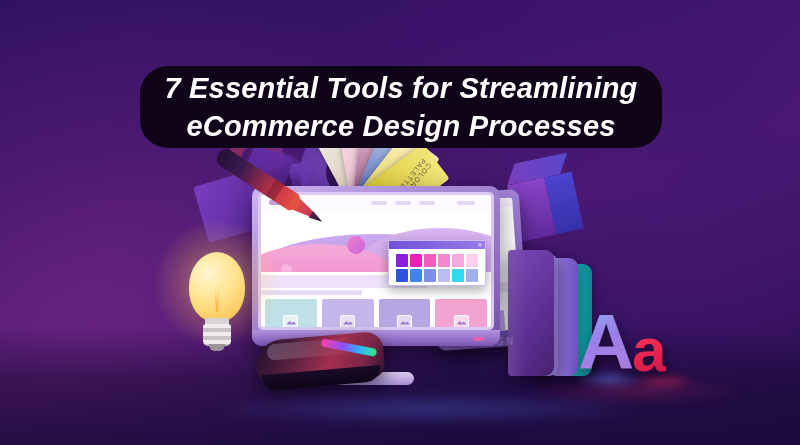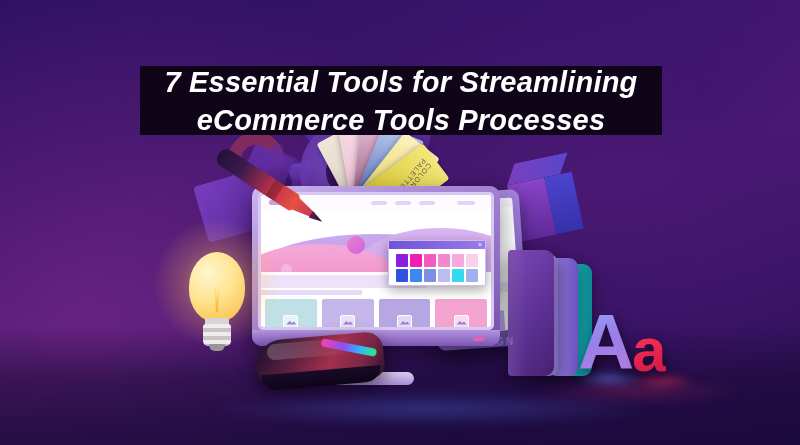--- a/index.html
+++ b/index.html
@@ -199,22 +199,22 @@
     background:linear-gradient(120deg,#1c0e2c 0%,#56203f 30%,#a32f4e 58%,#7d2646 80%,#2a1030 100%);
     box-shadow:0 8px 18px rgba(0,0,0,.55);}
   .mouse-hl{position:absolute;left:12px;top:10px;width:86px;height:16px;border-radius:40px;
     background:linear-gradient(90deg,rgba(255,255,255,.22),rgba(255,255,255,0));}
   .mouse-rgb{position:absolute;left:66px;top:16px;width:56px;height:8px;border-radius:6px;transform:rotate(16deg);
     background:linear-gradient(90deg,#ff3fae,#8a4ff0 40%,#2fb6ff 70%,#35e87d 100%);filter:blur(.4px);}
   .mouse-skirt{position:absolute;left:4px;top:40px;width:120px;height:16px;border-radius:0 0 26px 26px;
     background:linear-gradient(180deg,#1a0b28,#0d0518);}
 
   
-  .title-box{position:absolute;left:140px;top:66px;width:522px;height:69px;
-    background:#100419;display:flex;flex-direction:column;align-items:center;justify-content:center;}
+  .title-box{position:absolute;left:140px;top:66px;width:522px;height:82px;
+    background:#100419;display:flex;flex-direction:column;align-items:center;justify-content:center;border-radius:28px;}
   .title-line{color:#ffffff;font-style:italic;font-weight:700;font-size:29px;line-height:38px;
     letter-spacing:.2px;white-space:nowrap;}
 </style>
 </head>
 <body>
 
 <div id="stage">
 
   <div class="floor"></div>
   <div class="floor-sheen"></div>
@@ -396,16 +396,16 @@
 
   <div class="mouse">
     <div class="mouse-body"></div>
     <div class="mouse-skirt"></div>
     <div class="mouse-hl"></div>
     <div class="mouse-rgb"></div>
   </div>
 
   <div class="title-box">
     <div class="title-line">7 Essential Tools for Streamlining</div>
-    <div class="title-line">eCommerce Tools Processes</div>
+    <div class="title-line">eCommerce Design Processes</div>
   </div>
 
 </div>
 
 </body></html>

